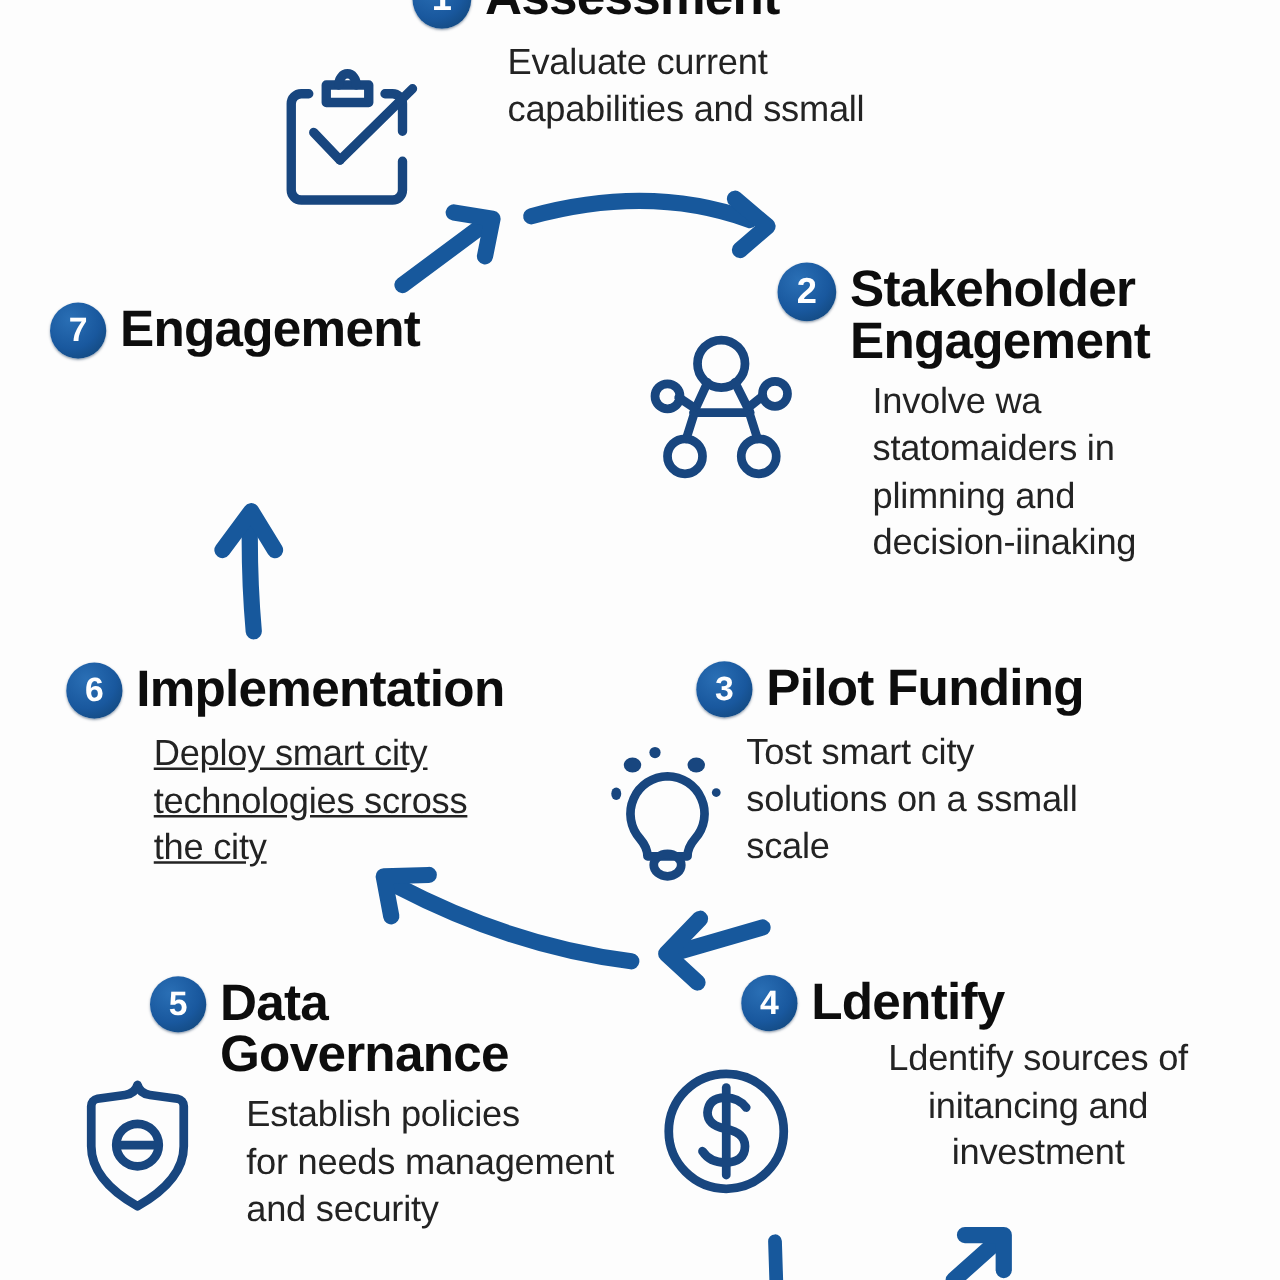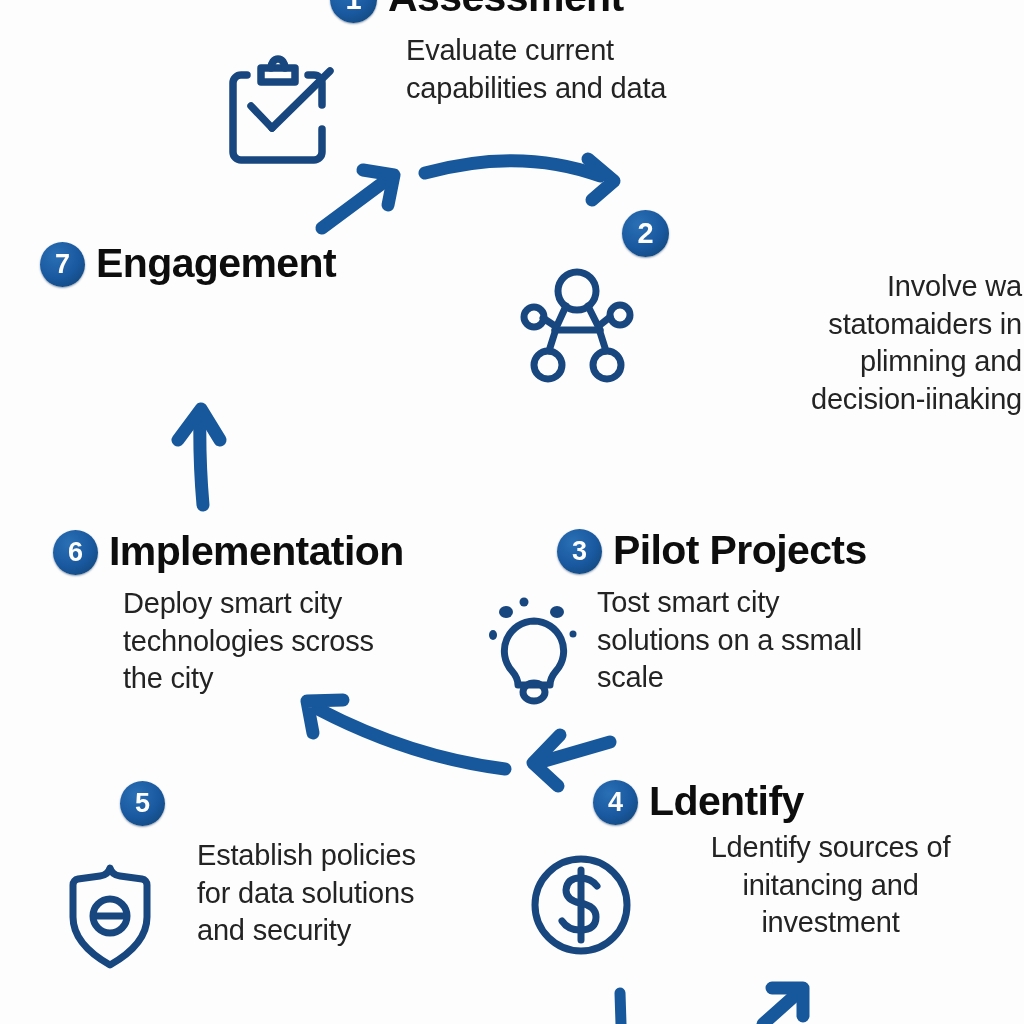--- a/index.html
+++ b/index.html
@@ -69,33 +69,33 @@
     font-family: "Liberation Sans", sans-serif;
     white-space: pre-line;
   }
   .icon-wrap { position: absolute; }
 
   
   #step-1 { left: 330px; top: -24px; width: 380px; }
   #step-1 .desc { margin-left: 76px; margin-top: 9px; }
 
   #step-2 { left: 622px; top: 210px; width: 400px; }
-  #step-2 .desc { margin-left: 76px; margin-top: 11px; text-align: right; }
+  #step-2 .desc { margin-left: 76px; margin-top: 11px; }
 
   #step-3 { left: 557px; top: 529px; width: 400px; }
   #step-3 .desc { margin-left: 40px; margin-top: 10px; }
 
   #step-4 { left: 593px; top: 780px; width: 400px; }
   #step-4 .desc { margin-left: 75px; margin-top: 4px; text-align: center; }
 
   #step-5 { left: 120px; top: 781px; width: 400px; }
   #step-5 .desc { margin-left: 77px; margin-top: 11px; }
 
   #step-6 { left: 53px; top: 530px; width: 440px; }
-  #step-6 .desc { margin-left: 70px; margin-top: 10px; }
+  #step-6 .desc { margin-left: 70px; margin-top: 10px; text-decoration: underline; }
 
   #step-7 { left: 40px; top: 242px; width: 420px; }
   #step-7 .desc { margin-left: 78px; margin-top: 11px; }
 
   
   #icon-clipboard { left: 218px; top: 44px; }
   #icon-network   { left: 514px; top: 264px; }
   #icon-bulb      { left: 480px; top: 588px; }
   #icon-dollar    { left: 524px; top: 848px; }
   #icon-shield    { left: 56px;  top: 854px; }
@@ -200,59 +200,63 @@
       <path d="M38 62 h32"></path>
     </svg>
   </div>
 
   <div class="step" id="step-1">
     <div class="step-head">
       <div class="badge">1</div>
       <div class="title">Assessment</div>
     </div>
     <div class="desc">Evaluate current
-capabilities and data</div>
+capabilities and ssmall</div>
   </div>
 
   <div class="step" id="step-2">
     <div class="step-head">
       <div class="badge">2</div>
+      <div class="title">Stakeholder
+Engagement</div>
     </div>
     <div class="desc">Involve wa
 statomaiders in
 plimning and
 decision-iinaking</div>
   </div>
 
   <div class="step" id="step-3">
     <div class="step-head">
       <div class="badge sm">3</div>
-      <div class="title">Pilot Projects</div>
+      <div class="title">Pilot Funding</div>
     </div>
     <div class="desc">Tost smart city
 solutions on a ssmall
 scale</div>
   </div>
 
   <div class="step" id="step-4">
     <div class="step-head">
       <div class="badge sm">4</div>
       <div class="title">Ldentify</div>
     </div>
     <div class="desc">Ldentify sources of
 initancing and
 investment</div>
   </div>
 
   <div class="step" id="step-5">
     <div class="step-head">
       <div class="badge sm">5</div>
+      <div class="title">Data
+Governance</div>
     </div>
     <div class="desc">Establish policies
-for data solutions
+for needs management
 and security</div>
   </div>
 
   <div class="step" id="step-6">
     <div class="step-head">
       <div class="badge sm">6</div>
       <div class="title">Implementation</div>
     </div>
     <div class="desc">Deploy smart city
 technologies scross

